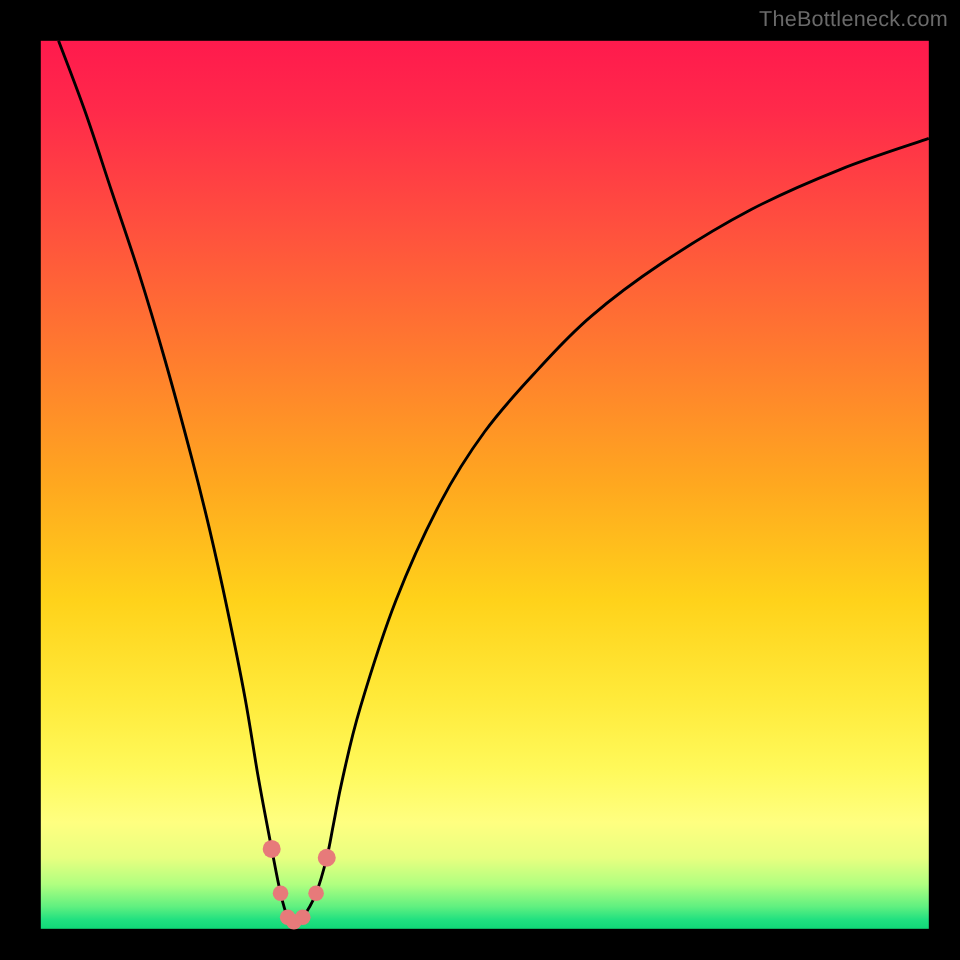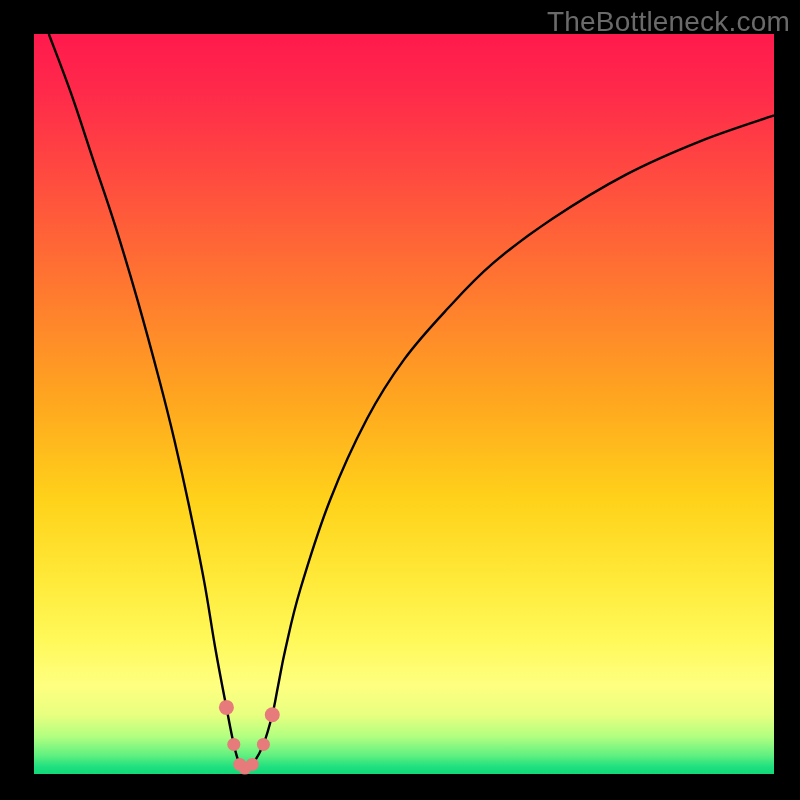--- a/index.html
+++ b/index.html
@@ -38,21 +38,21 @@
       #60f080 97.5%,
       #20e080 99%,
       #10d878 100%
     );
   }
   .watermark {
     position: absolute;
     top: 6px;
     right: 10px;
     font-family: Arial, Helvetica, sans-serif;
-    font-size: 28px;
+    font-size: 18px;
     color: #6a6a6a;
     font-weight: 400;
     letter-spacing: 0.2px;
     user-select: none;
   }
   svg.curve {
     position: absolute;
     left: 0;
     top: 0;
     width: 740px;

